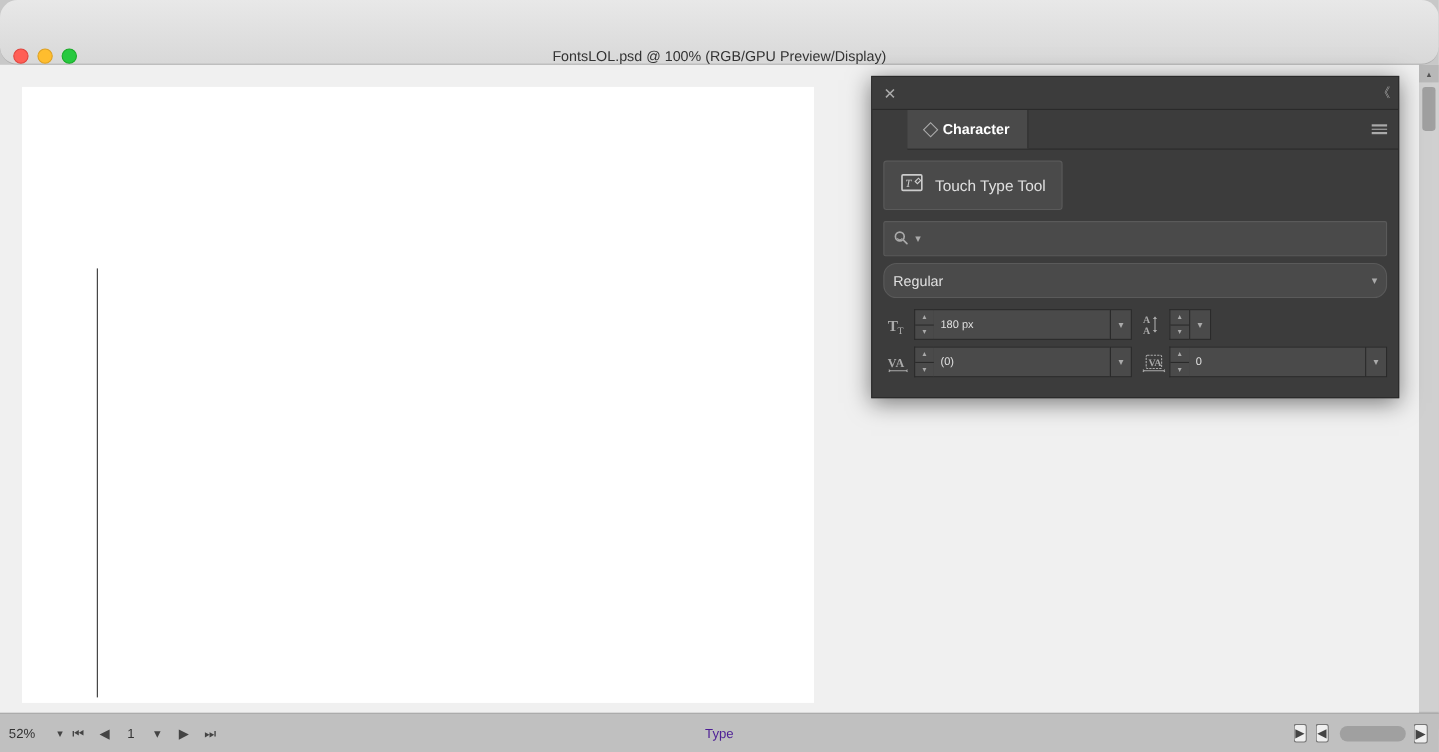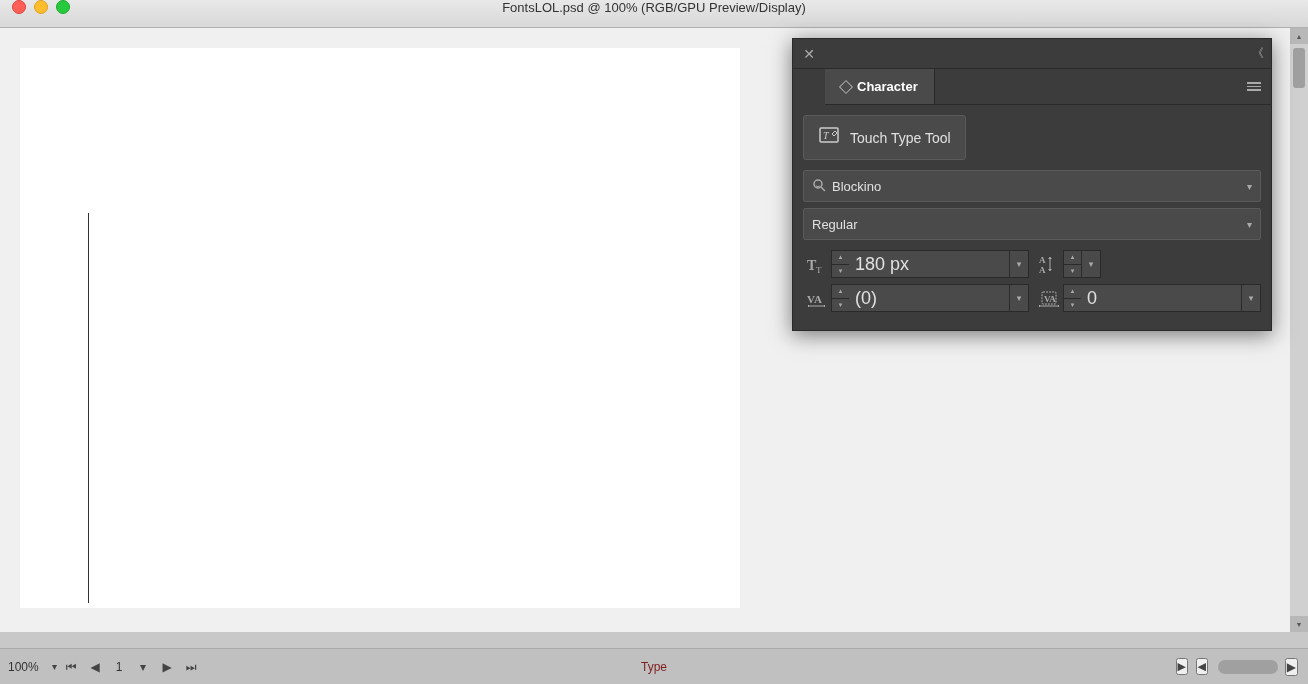--- a/index.html
+++ b/index.html
@@ -7,27 +7,28 @@
       width: 1308px;
       height: 684px;
       overflow: hidden;
       font-family: -apple-system, BlinkMacSystemFont, "Helvetica Neue", Arial, sans-serif;
       background: #c8c8c8;
     }
 
     
     .title-bar {
       width: 100%;
-      height: 28px;
+      height: 59px;
       background: linear-gradient(180deg, #e8e8e8 0%, #d8d8d8 100%);
       display: flex;
-      align-items: flex-start;
+      align-items: flex-end;
       justify-content: center;
       border-bottom: 1px solid #b0b0b0;
       position: relative;
+      border-radius: 16px;
     }
     .title-bar-buttons {
       position: absolute;
       left: 12px;
       display: flex;
       gap: 8px;
       align-items: center;
     }
     .tb-btn {
       width: 14px;
@@ -241,21 +242,21 @@
       background: none;
       border: none;
     }
 
     
     .style-row {
       display: flex;
       align-items: center;
       background: #4a4a4a;
       border: 1px solid #5a5a5a;
-      border-radius: 2px;
+      border-radius: 12px;
       margin-bottom: 10px;
       height: 32px;
       padding: 0 8px;
     }
     .style-name {
       flex: 1;
       color: #e0e0e0;
       font-size: 13px;
     }
 
@@ -306,21 +307,21 @@
     .metric-value {
       flex: 1;
       background: #4a4a4a;
       border-top: 1px solid #2a2a2a;
       border-bottom: 1px solid #2a2a2a;
       height: 28px;
       display: flex;
       align-items: center;
       padding: 4px 6px;
       color: #e0e0e0;
-      font-size: 18px;
+      font-size: 10px;
     }
     .metric-dd {
       width: 20px;
       height: 28px;
       background: #4a4a4a;
       border: 1px solid #2a2a2a;
       display: flex;
       align-items: center;
       justify-content: center;
       color: #aaa;
@@ -370,21 +371,21 @@
       font-size: 12px;
       color: #333;
       width: 20px;
       text-align: center;
     }
     .bottom-type {
       position: absolute;
       left: 50%;
       transform: translateX(-50%);
       font-size: 12px;
-      color: #7f1d1d;
+      color: #4c1d95;
     }
     .bottom-play {
       font-size: 11px;
       color: #444;
       cursor: pointer;
     }
     .bottom-scrubber {
       width: 60px;
       height: 14px;
       background: #a0a0a0;
@@ -459,21 +460,20 @@
       </button>
 
       <div class="font-row">
         <span class="font-search-icon">
           <svg width="14" height="14" viewBox="0 0 14 14" fill="none">
             <circle cx="6" cy="6" r="4" stroke="#aaa" stroke-width="1.5"></circle>
             <line x1="9.5" y1="9.5" x2="12.5" y2="12.5" stroke="#aaa" stroke-width="1.5" stroke-linecap="round"></line>
             <path d="M4 8 Q6 10 8 8" stroke="#aaa" stroke-width="1" fill="none" stroke-linecap="round"></path>
           </svg>
         </span>
-        <span class="font-name">Blockino</span>
         <button class="dropdown-arrow">▾</button>
       </div>
 
       <div class="style-row">
         <span class="style-name">Regular</span>
         <button class="dropdown-arrow">▾</button>
       </div>
 
       <div class="metrics-row">
 
@@ -548,21 +548,21 @@
           <div class="metric-dd">▾</div>
         </div>
       </div>
 
     </div>
   </div>
 
 </div>
 
 <div class="bottom-bar" style="position:absolute;bottom:0;left:0;width:100%;height:36px;background:#c0c0c0;border-top:1px solid #aaa;display:flex;align-items:center;padding:0 8px;gap:4px;">
-  <span class="zoom-display">100%</span>
+  <span class="zoom-display">52%</span>
   <button class="zoom-arrow">▾</button>
   <button class="nav-btn">⏮</button>
   <button class="nav-btn">◀</button>
   <span class="page-display">1</span>
   <button class="nav-btn">▾</button>
   <button class="nav-btn">▶</button>
   <button class="nav-btn">⏭</button>
   <span class="bottom-type">Type</span>
   <button class="bottom-play" style="position:absolute;right:120px;">▶</button>
   <button class="bottom-play" style="position:absolute;right:100px;">◀</button>

